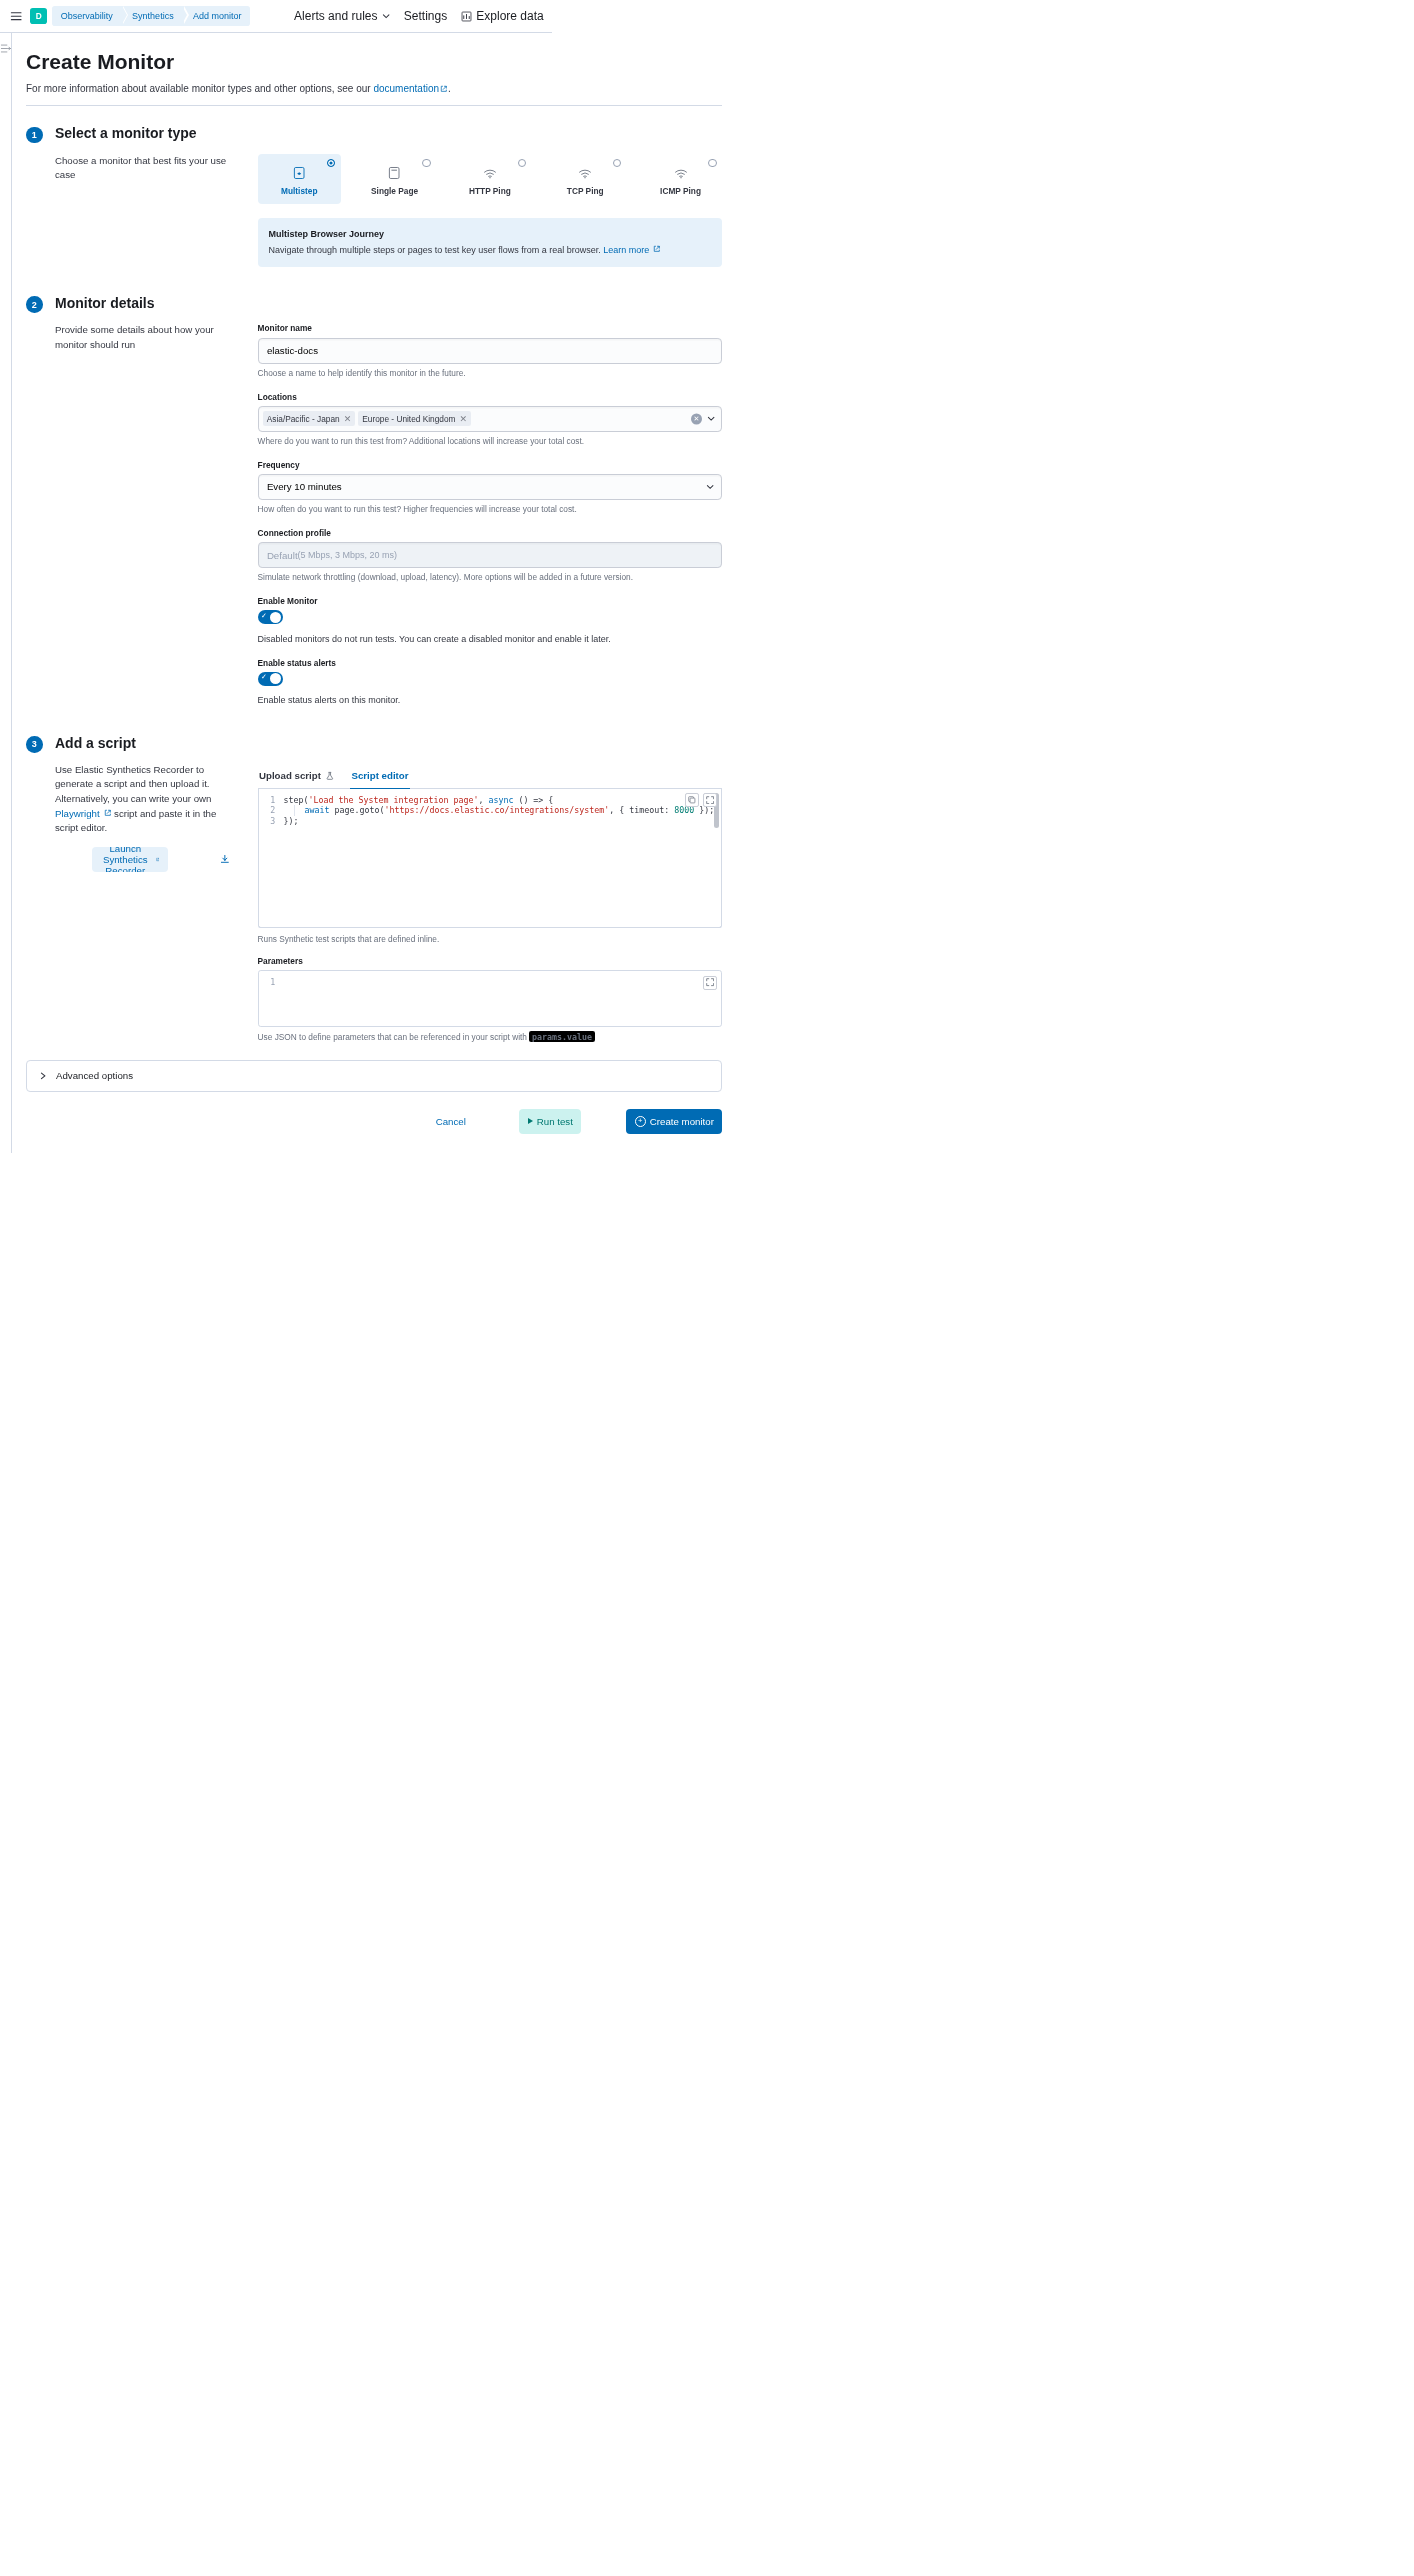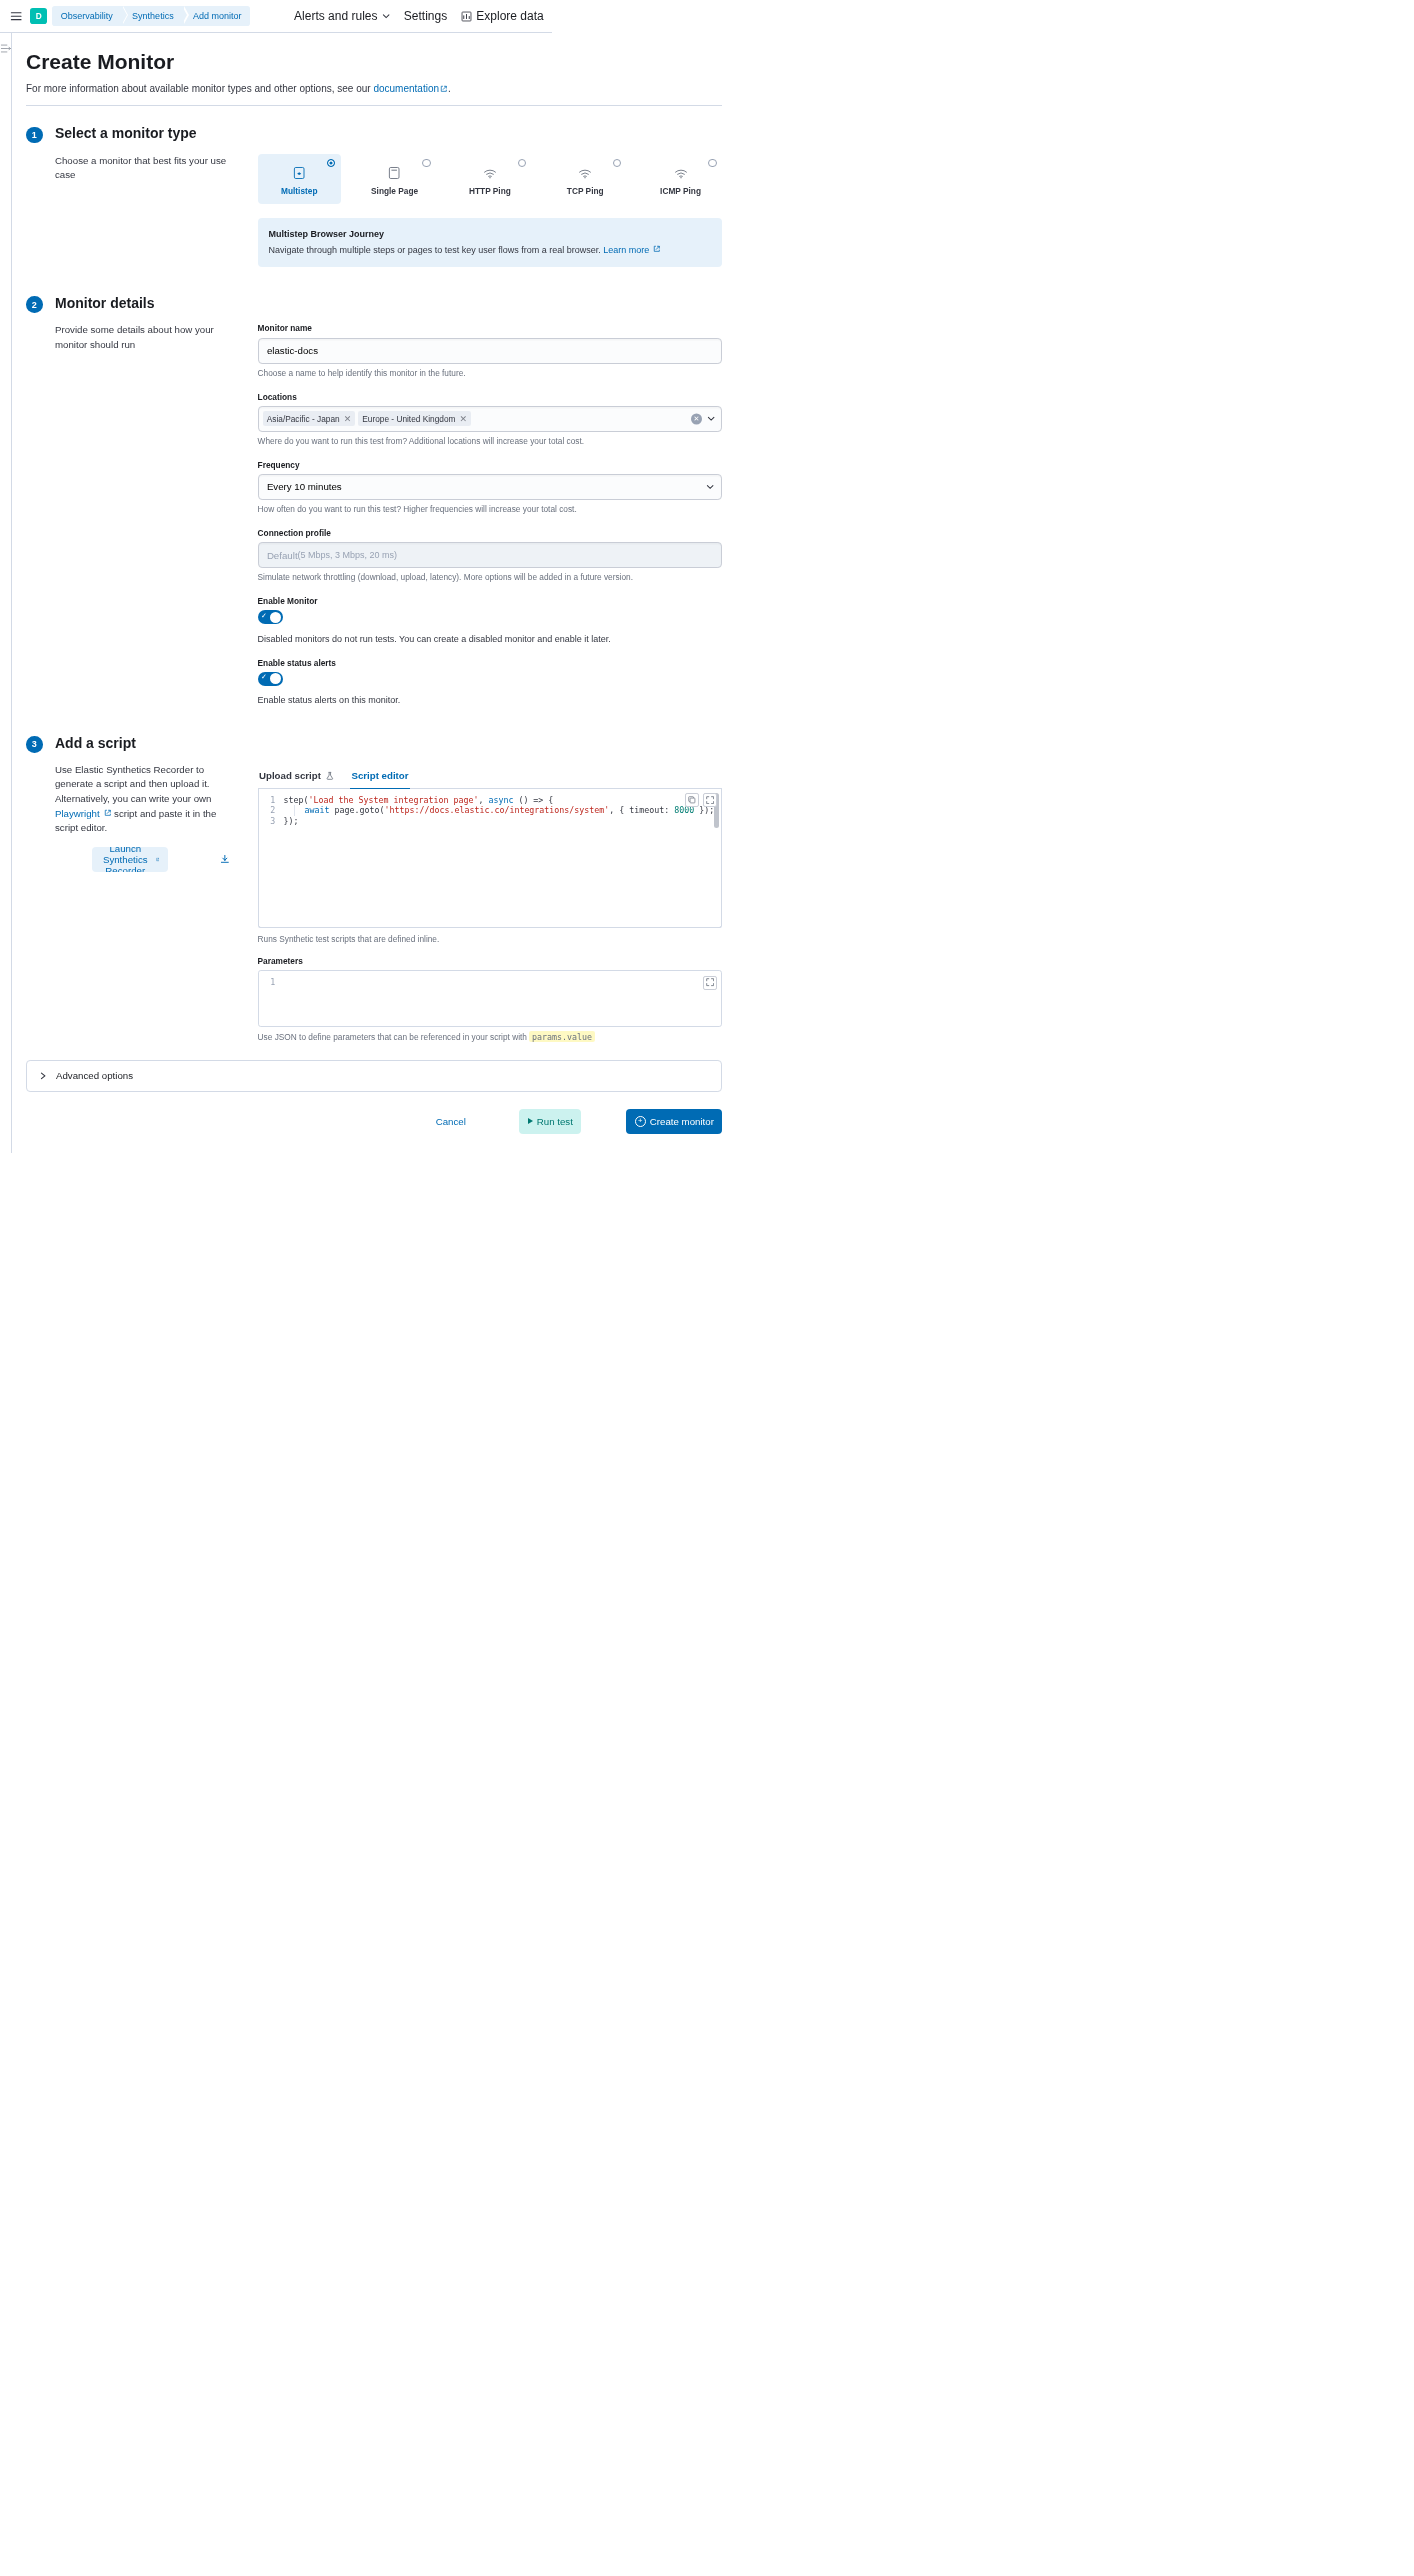--- a/index.html
+++ b/index.html
@@ -82,21 +82,21 @@
 .code-line { display:flex; }
 .gutter { width: 25px; text-align:right; padding-right:8.3px; color:#98a2b3; user-select:none; flex-shrink:0; }
 .code-text { flex:1; white-space:pre; color:#343741; padding-right: 7px; overflow:hidden; }
 .tok-fn { color:#343741; }
 .tok-str { color:#bd271e; }
 .tok-kw { color:#006bb4; }
 .tok-num { color:#017d73; }
 .indent-guide { border-left: 0.7px solid #e0e5ee; display:inline-block; height: 11px; vertical-align: top; }
 .scroll-thumb { position:absolute; right:2.1px; top:4.1px; width:4.8px; height:35px; background:#c0c4cc; border-radius:2.8px; }
 .params-editor .code-area { min-height: 55px; }
-.code-inline { font-family:"Menlo","Consolas",monospace; background:#fef9c3; padding:0.7px 2.8px; border-radius:2.1px; font-size:8.3px; }
+.code-inline { font-family:"Menlo","Consolas",monospace; background:#000000; padding:0.7px 2.8px; border-radius:2.1px; font-size:8.3px;font-weight:bold; }
 .adv { border:0.7px solid #d3dae6; border-radius:4.1px; padding: 9.7px 11px; display:flex; align-items:center; gap:8.3px; cursor:pointer; margin-top: 16.6px; }
 .adv .caret { width:9.7px; height:9.7px; }
 .footer-actions { display:flex; justify-content:flex-end; gap:8.3px; margin-top: 16.6px; align-items:center; }
 .btn-empty { background:transparent; color:#006bb4; }
 .btn-teal-light { background:#ccf2ef; color:#007871; }
 .btn-primary { background:#006bb4; color:#fff; }
 .plus-circle { width:11px; height:11px; border-radius:50%; border:1px solid #fff; display:flex; align-items:center; justify-content:center; font-size:7.6px; line-height:1; }
 .play-tri { width:0; height:0; border-top:3.5px solid transparent; border-bottom:3.5px solid transparent; border-left:5.5px solid currentColor; }
 svg { display:block; }
 .dl-icon { width:9.7px; height:9.7px; }

